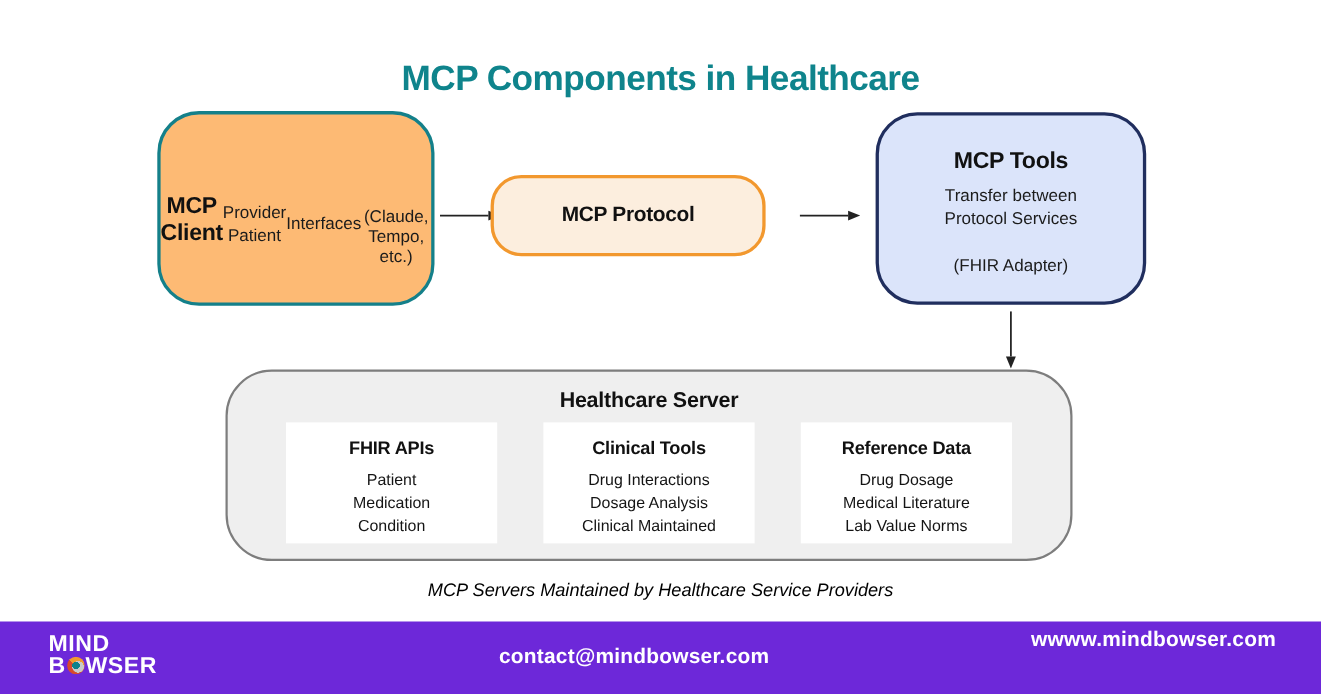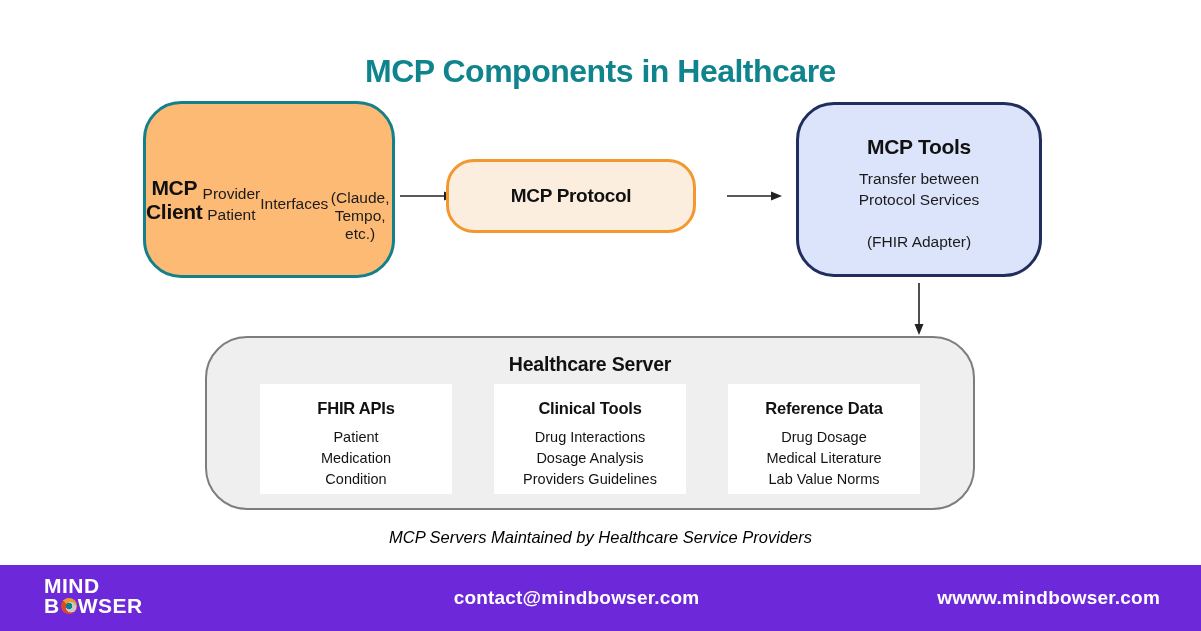--- a/index.html
+++ b/index.html
@@ -84,21 +84,21 @@
     background:
       radial-gradient(circle at 50% 50%, #0E828A 0 30%, rgba(0,0,0,0) 31%),
       radial-gradient(circle at 62% 58%, #c9c9c9 0 38%, rgba(0,0,0,0) 39%),
       conic-gradient(from 140deg, #D94A2B 0 170deg, #F09B30 170deg 360deg);
   }
   .footer-email {
     position:absolute; top:22px; left:calc(50% - 24px); transform:translateX(-50%);
     color:#ffffff; font-weight:700; font-size:19px; letter-spacing:0.2px;
   }
   .footer-site {
-    position:absolute; top:22px; right:41px;
+    position:absolute; top:6px; right:41px;
     color:#ffffff; font-weight:700; font-size:19px; letter-spacing:0.2px;
   }
 </style>
 </head>
 <body>
 
 <div class="canvas">
 
   <h1 class="main-title">MCP Components in Healthcare</h1>
 
@@ -143,21 +143,21 @@
         <div class="svc-title">FHIR APIs</div>
         <div class="svc-item">Patient</div>
         <div class="svc-item">Medication</div>
         <div class="svc-item">Condition</div>
       </div>
 
       <div class="svc-card">
         <div class="svc-title">Clinical Tools</div>
         <div class="svc-item">Drug Interactions</div>
         <div class="svc-item">Dosage Analysis</div>
-        <div class="svc-item">Providers Guidelines</div>
+        <div class="svc-item">Clinical Maintained</div>
       </div>
 
       <div class="svc-card">
         <div class="svc-title">Reference Data</div>
         <div class="svc-item">Drug Dosage</div>
         <div class="svc-item">Medical Literature</div>
         <div class="svc-item">Lab Value Norms</div>
       </div>
 
     </div>

